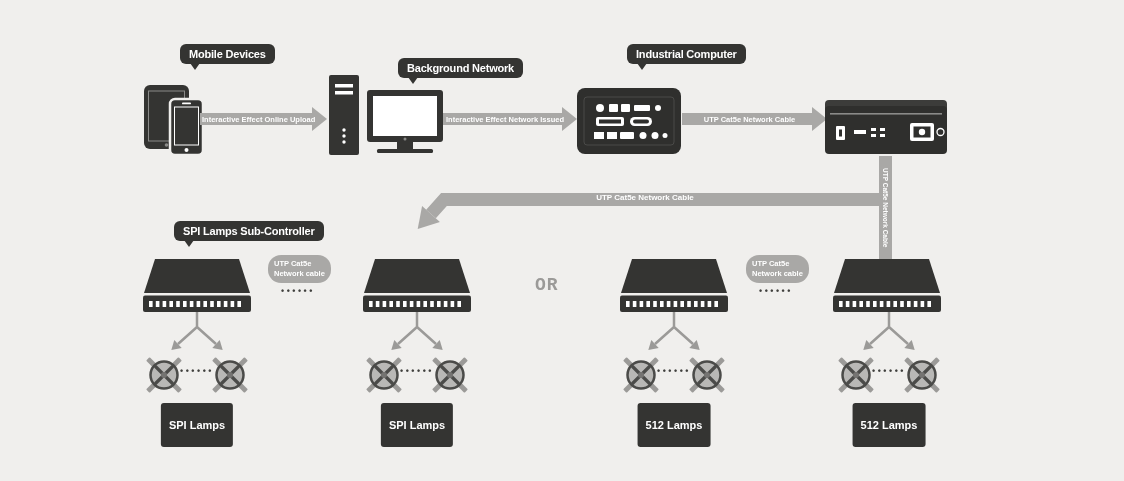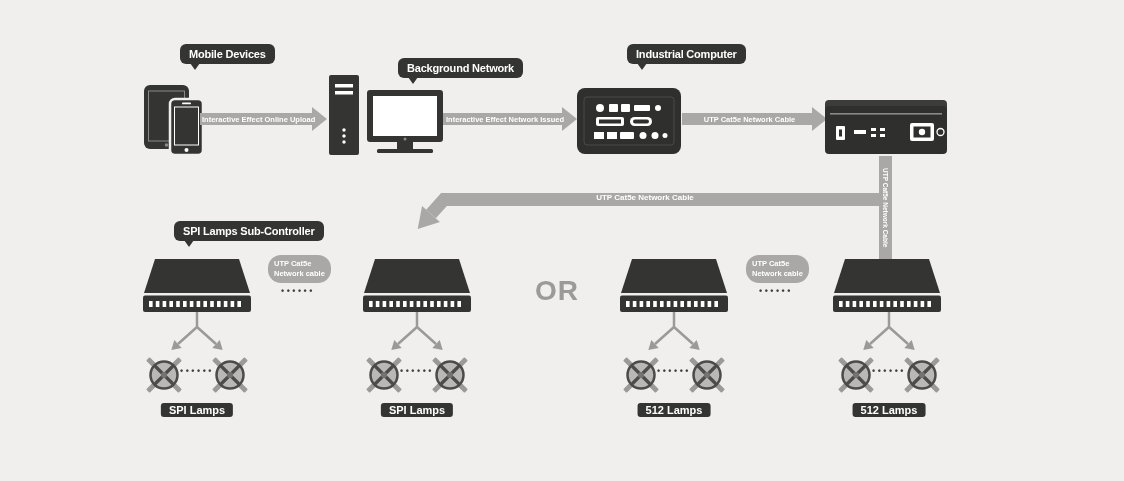--- a/index.html
+++ b/index.html
@@ -29,24 +29,24 @@
        z-index:6;white-space:nowrap;}
 
   
   .cable-tag{position:absolute;background:#a9a8a6;color:#fff;font-weight:bold;font-size:7.5px;
        line-height:10px;padding:4px 6px;border-radius:13px;z-index:8;}
   .cable-tag span{display:block;}
 
   .dots{position:absolute;color:#3f3f3d;font-size:9px;font-weight:bold;letter-spacing:2.5px;white-space:nowrap;}
   .lamp-dots{transform:translateX(-50%);}
 
-  .or-sep{position:absolute;color:#9b9a98;font-size:28px;font-weight:bold;letter-spacing:1px;}
+  .or-sep{position:absolute;color:#9b9a98;font-size:18px;font-weight:bold;letter-spacing:1px;font-family:Liberation Mono, monospace;}
 
   .lamp-label{position:absolute;transform:translateX(-50%);background:#343432;color:#fff;
-       font-weight:bold;font-size:11px;padding:1px 8px;border-radius:3px;white-space:nowrap;z-index:10;}
+       font-weight:bold;font-size:11px;padding:16px 8px;border-radius:3px;white-space:nowrap;z-index:10;}
 </style>
 </head>
 <body>
 
 <div id="canvas">
 
   <div class="tag" style="left:180px;top:44px">
     <span>Mobile Devices</span>
     <i class="tail"></i>
   </div>

